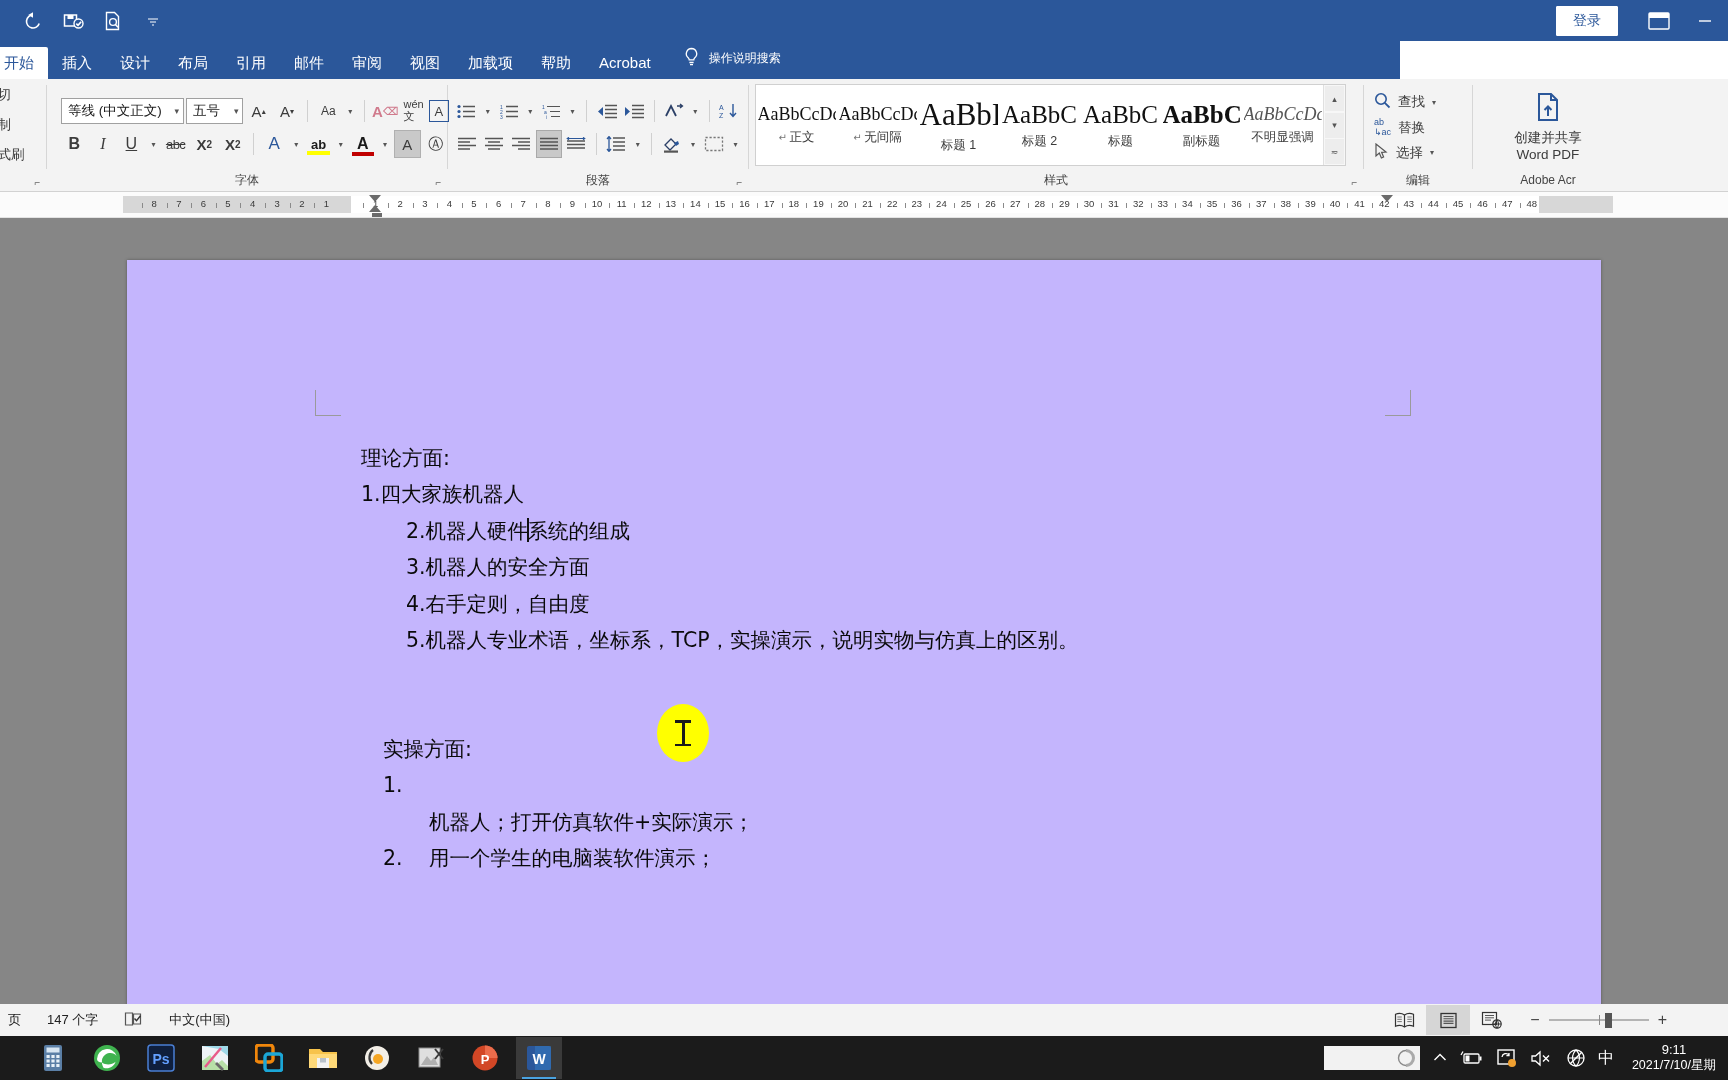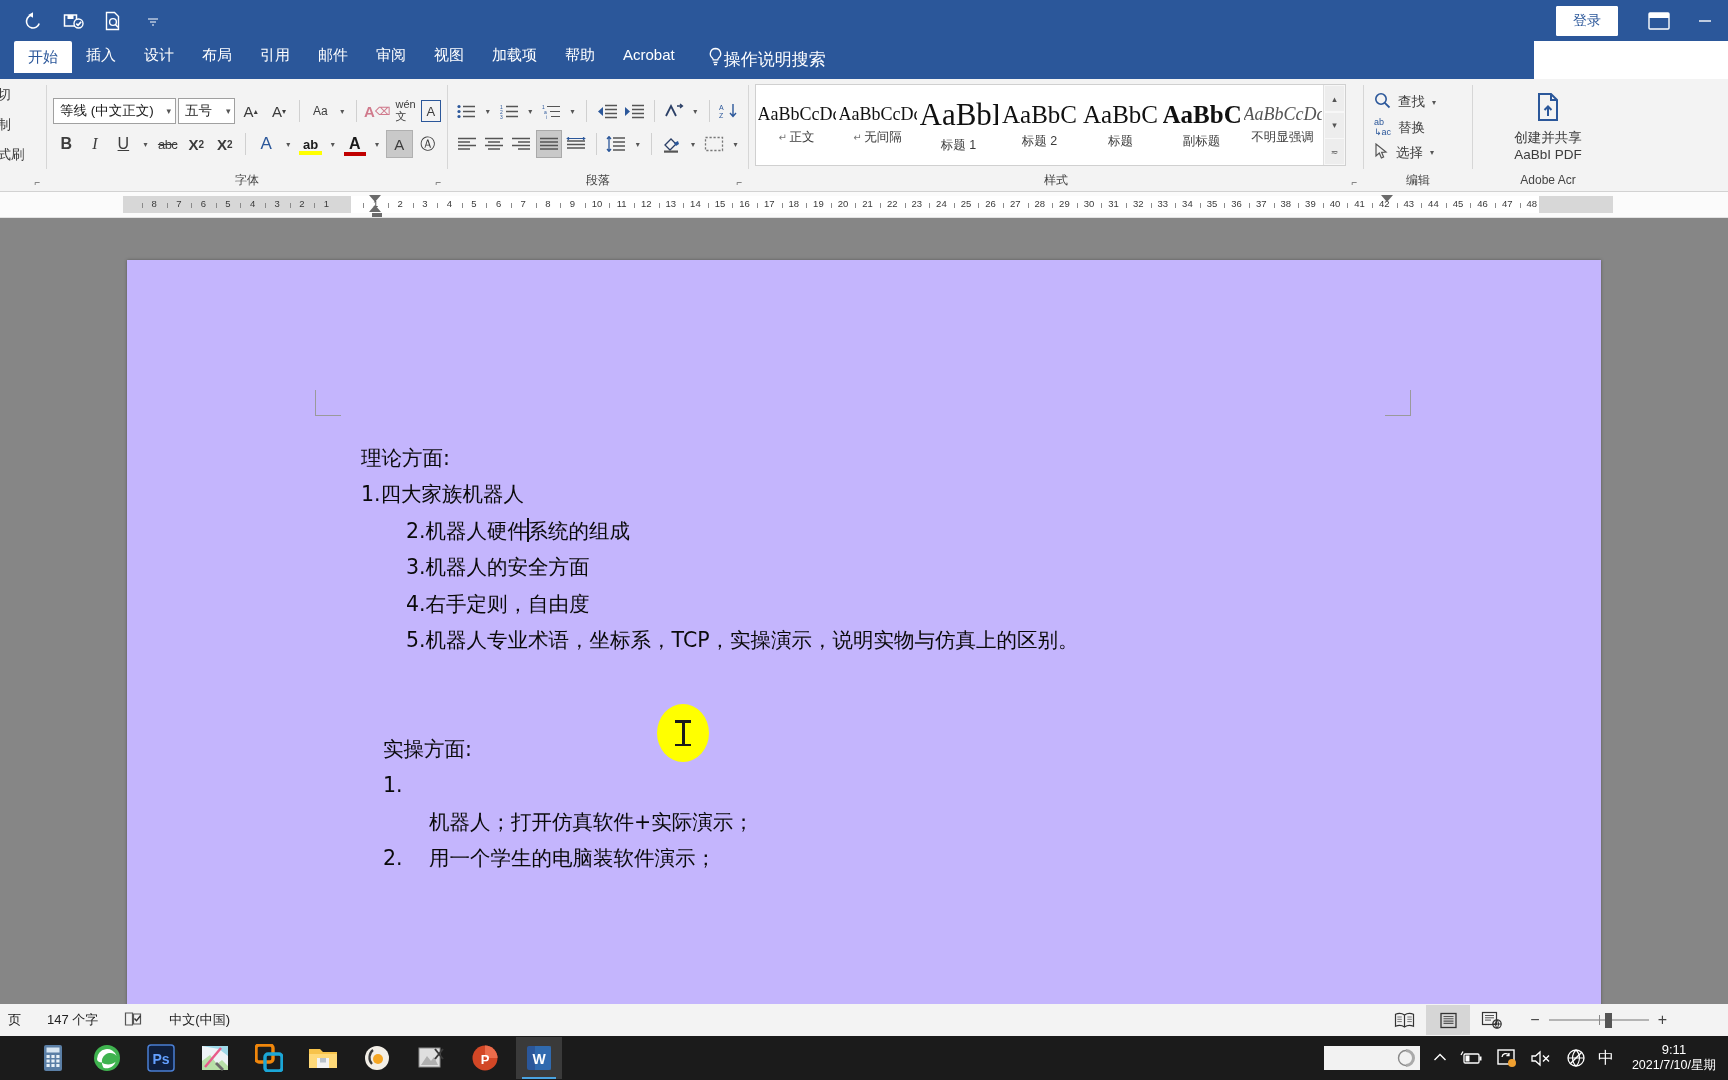--- a/index.html
+++ b/index.html
@@ -37,35 +37,35 @@
     padding: 5px 16px; margin-right: 18px; border: 1px solid #ffffff;
     border-radius: 1px;
   }
   .tb-icon {
     width: 46px; height: 41px; display: flex; align-items: center; justify-content: center;
     color: #ffffff;
   }
 
   
   .tabstrip {
-    position: absolute; top: 41px; left: 0; width: 1534px; height: 38px;
-    background: #2b579a; display: flex; align-items: flex-start; padding-left: 24px;
+    position: absolute; top: 41px; left: 0; width: 1400px; height: 38px;
+    background: #2b579a; display: flex; align-items: flex-end;
   }
   .tab {
     color: #ffffff; font-size: 15px; padding: 6px 14px 9px 14px;
     white-space: nowrap; line-height: 1;
   }
   .tab.active {
     background: #ffffff; color: #2b579a; border-radius: 2px 2px 0 0;
     padding: 8px 14px 9px 14px;
   }
   .tab.first { margin-left: -10px; }
   .help-search {
-    display: flex; align-items: center; color: #ffffff;
-    font-size: 17px; padding: 6px 10px 9px 18px;
+    display: flex; align-items: center; gap: 9px; color: #ffffff;
+    font-size: 12px; padding: 6px 10px 9px 18px;
   }
 
   
   .ribbon {
     position: absolute; top: 79px; left: 0; width: 1728px; height: 113px;
     background: #f3f3f3; border-bottom: 1px solid #d2d2d2;
     display: flex; align-items: stretch;
   }
   .grp { position: relative; display: flex; flex-direction: column; height: 100%; }
   .grp-body { flex: 1; display: flex; align-items: center; padding: 4px 6px 0 6px; }
@@ -79,21 +79,21 @@
     color: #666; font-size: 10px; line-height: 10px;
   }
 
   
   .g-clipboard { width: 46px; overflow: hidden; }
   .clip-col { display: flex; flex-direction: column; justify-content: center; height: 100%;
     font-size: 13.5px; color: #3c3c3c; gap: 12px; margin-left: -22px; padding-bottom: 6px;}
 
   
   .g-font { width: 400px; }
-  .font-rows { display: flex; flex-direction: column; gap: 5px; width: 100%; }
+  .font-rows { display: flex; flex-direction: column; gap: 5px; width: 100%; margin-left: 8px; }
   .frow { display: flex; align-items: center; gap: 2px; }
   .combo {
     display: flex; align-items: center; justify-content: space-between;
     border: 1px solid #a0a0a0; background: #fff; height: 26px;
     font-size: 13.5px; color: #1a1a1a; padding: 0 4px 0 6px;
   }
   .combo .cv { white-space: nowrap; overflow: hidden; }
   .combo .car { font-size: 9px; color: #555; margin-left: 6px; }
   .fname { width: 134px; }
   .fsize { width: 62px; }
@@ -594,21 +594,21 @@
         <div class="adobe-box">
           <span>
             <svg width="32" height="32" viewBox="0 0 32 32">
               <path d="M7 3 h12 l6 6 v20 H7z" fill="none" stroke="#2b579a" stroke-width="2"></path>
               <path d="M19 3 v6 h6" fill="none" stroke="#2b579a" stroke-width="2"></path>
               <path d="M16 25 v-9 M12.5 19 L16 15.5 L19.5 19" fill="none" stroke="#2b579a" stroke-width="2"></path>
             </svg>
           </span>
           <div class="adobe-txt">
             <span>创建并共享</span><br>
-            <span>AaBbI PDF</span>
+            <span>Word PDF</span>
           </div>
         </div>
       </div>
       <div class="grp-label">Adobe Acr</div>
     </div>
   </div>
 
   <div class="ruler-wrap">
     <div class="ruler">
       <div class="r-seg r-gray" style="left:0;width:228px"></div>

